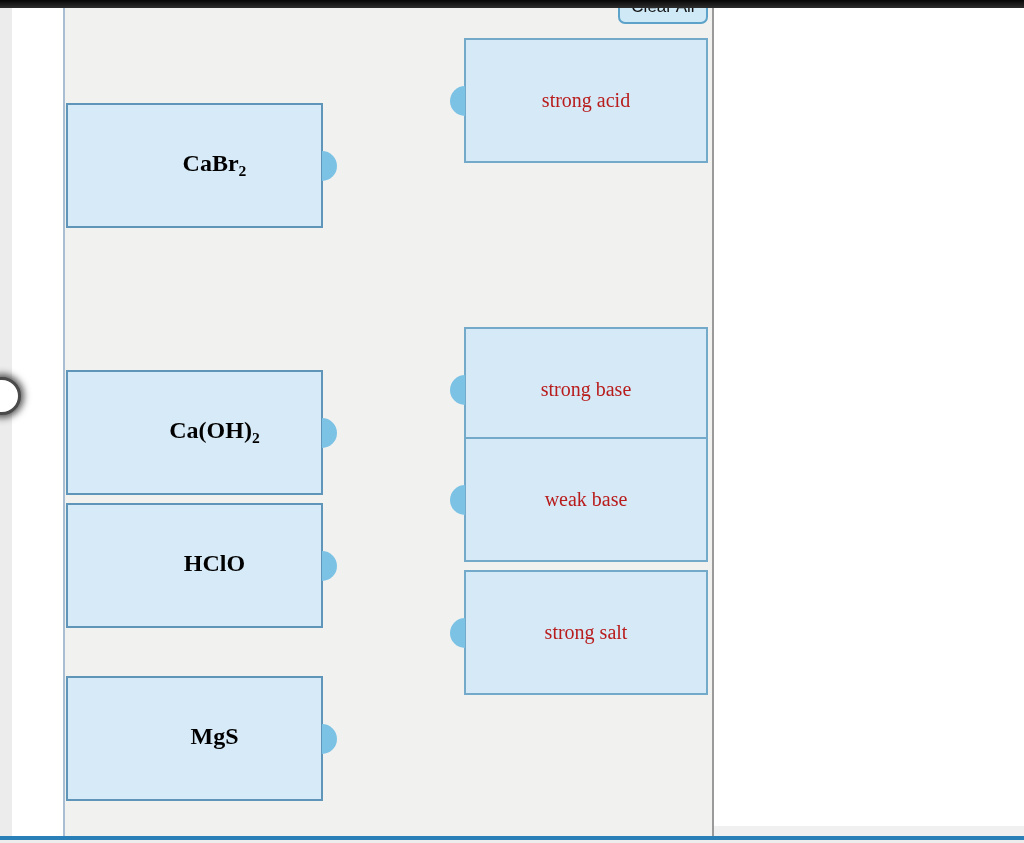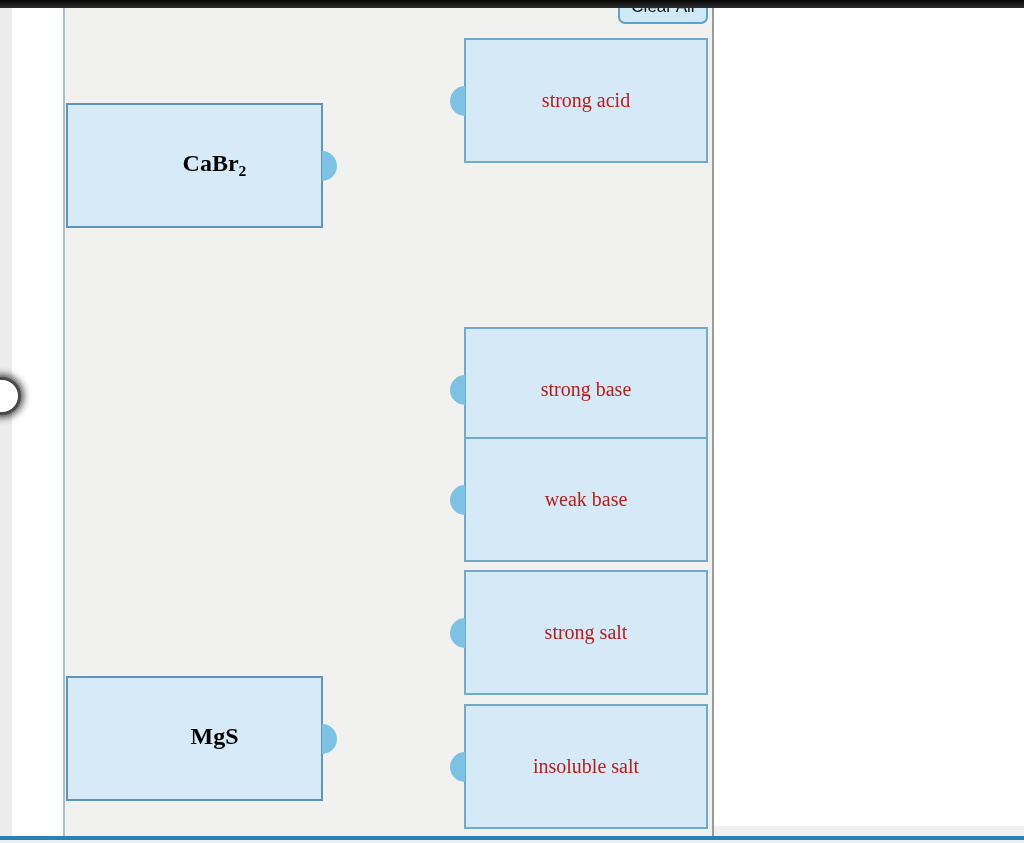--- a/index.html
+++ b/index.html
@@ -94,20 +94,28 @@
   <div class="panel"></div>
   <div class="v-div-right"></div>
   <div class="bottom-strip-right"></div>
 
   <button class="clear-all-btn">Clear All</button>
 
   <div class="card src-card src-1">
     <span><span>CaBr</span><sub>2</sub></span>
     <span class="knob knob-right"></span>
   </div>
+  <div class="card src-card src-3">
+    <span><span>Ca(OH)</span><sub>2</sub></span>
+    <span class="knob knob-right"></span>
+  </div>
+  <div class="card src-card src-4">
+    <span><span>HClO</span><sub></sub></span>
+    <span class="knob knob-right"></span>
+  </div>
   <div class="card src-card src-5">
     <span><span>MgS</span><sub></sub></span>
     <span class="knob knob-right"></span>
   </div>
 
   <div class="card tgt-card tgt-1">
     <span class="knob knob-left"></span>
     <span>strong acid</span>
   </div>
   <div class="card tgt-card tgt-3">
@@ -115,23 +123,19 @@
     <span>strong base</span>
   </div>
   <div class="card tgt-card tgt-4">
     <span class="knob knob-left"></span>
     <span>weak base</span>
   </div>
   <div class="card tgt-card tgt-5">
     <span class="knob knob-left"></span>
     <span>strong salt</span>
   </div>
-  <div class="card tgt-card tgt-6">
-    <span class="knob knob-left"></span>
-    <span>insoluble salt</span>
-  </div>
 
   <div class="edge-circle"></div>
   <div class="topbar"></div>
   <div class="bottom-blue"></div>
   <div class="bottom-after"></div>
 
 </div>
 
 </body></html>

